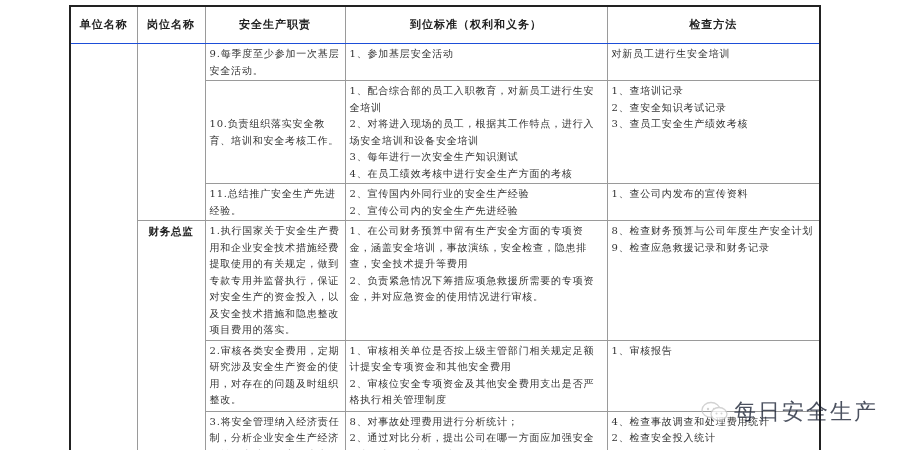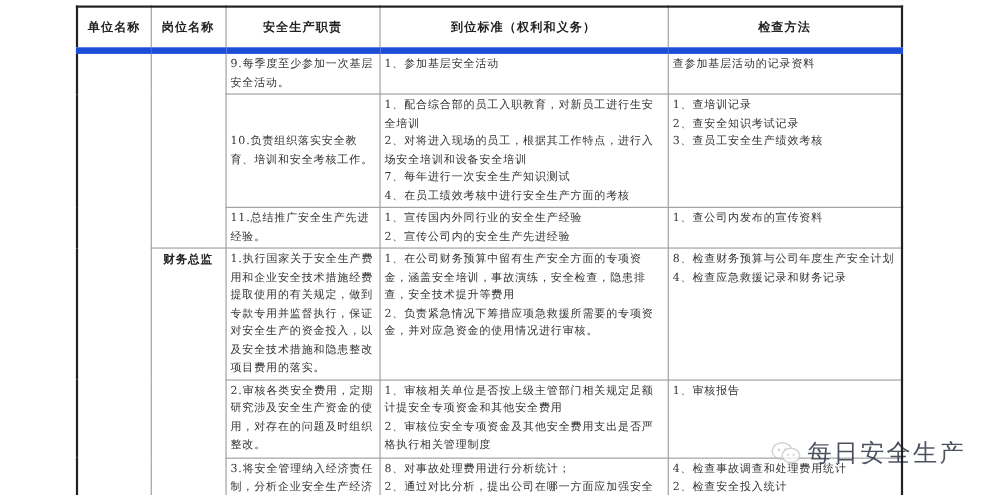--- a/index.html
+++ b/index.html
@@ -42,21 +42,21 @@
   }
   .doc-table th {
     height: 33px;
     vertical-align: middle;
     text-align: center;
     font-family: "DejaVu Sans", "Liberation Sans", sans-serif;
     font-weight: bold;
     font-size: 11px;
     color: #222;
     letter-spacing: 1px;
-    border-bottom: 6px solid #1d4ed8;
+    border-bottom: 1px solid #1d4ed8;
   }
   .doc-table td.post {
     text-align: center;
     font-family: "DejaVu Sans", "Liberation Sans", sans-serif;
     font-weight: bold;
     color: #222;
     font-size: 10.5px;
   }
   .line { display: block; }
   .row-9 td { height: 30px; }
@@ -115,66 +115,66 @@
     <tr class="row-9">
       <td rowspan="6"></td>
       <td rowspan="3" class="post"></td>
       <td class="duty">
         <span class="line">9.每季度至少参加一次基层安全活动。</span>
       </td>
       <td>
         <span class="line">1、参加基层安全活动</span>
       </td>
       <td>
-        <span class="line">查参加基层活动的记录资料</span>
+        <span class="line">对新员工进行生安全培训</span>
       </td>
     </tr>
 
     <tr class="row-10">
       <td class="duty">
         <span class="line">10.负责组织落实安全教育、培训和安全考核工作。</span>
       </td>
       <td>
         <span class="line">1、配合综合部的员工入职教育，对新员工进行生安全培训</span>
         <span class="line">2、对将进入现场的员工，根据其工作特点，进行入场安全培训和设备安全培训</span>
-        <span class="line">7、每年进行一次安全生产知识测试</span>
+        <span class="line">3、每年进行一次安全生产知识测试</span>
         <span class="line">4、在员工绩效考核中进行安全生产方面的考核</span>
       </td>
       <td>
         <span class="line">1、查培训记录</span>
         <span class="line">2、查安全知识考试记录</span>
         <span class="line">3、查员工安全生产绩效考核</span>
       </td>
     </tr>
 
     <tr class="row-11">
       <td class="duty">
         <span class="line">11.总结推广安全生产先进经验。</span>
       </td>
       <td>
-        <span class="line">1、宣传国内外同行业的安全生产经验</span>
+        <span class="line">2、宣传国内外同行业的安全生产经验</span>
         <span class="line">2、宣传公司内的安全生产先进经验</span>
       </td>
       <td>
         <span class="line">1、查公司内发布的宣传资料</span>
       </td>
     </tr>
 
     <tr class="row-f1">
       <td rowspan="3" class="post">财务总监</td>
       <td class="duty">
         <span class="line">1.执行国家关于安全生产费用和企业安全技术措施经费提取使用的有关规定，做到专款专用并监督执行，保证对安全生产的资金投入，以及安全技术措施和隐患整改项目费用的落实。</span>
       </td>
       <td>
         <span class="line">1、在公司财务预算中留有生产安全方面的专项资金，涵盖安全培训，事故演练，安全检查，隐患排查，安全技术提升等费用</span>
         <span class="line">2、负责紧急情况下筹措应项急救援所需要的专项资金，并对应急资金的使用情况进行审核。</span>
       </td>
       <td>
         <span class="line">8、检查财务预算与公司年度生产安全计划</span>
-        <span class="line">4、检查应急救援记录和财务记录</span>
+        <span class="line">9、检查应急救援记录和财务记录</span>
       </td>
     </tr>
 
     <tr class="row-f2">
       <td class="duty">
         <span class="line">2.审核各类安全费用，定期研究涉及安全生产资金的使用，对存在的问题及时组织整改。</span>
       </td>
       <td>
         <span class="line">1、审核相关单位是否按上级主管部门相关规定足额计提安全专项资金和其他安全费用</span>
         <span class="line">2、审核位安全专项资金及其他安全费用支出是否严格执行相关管理制度</span>

